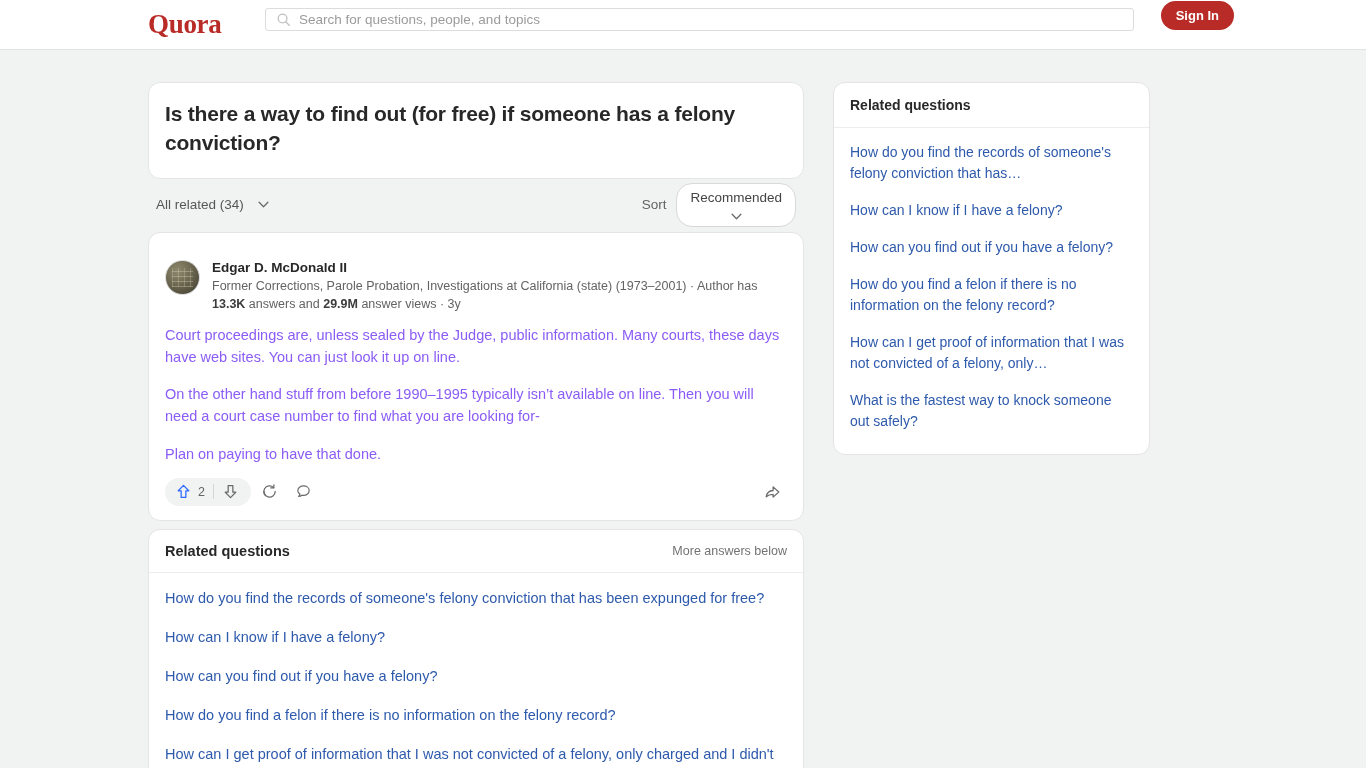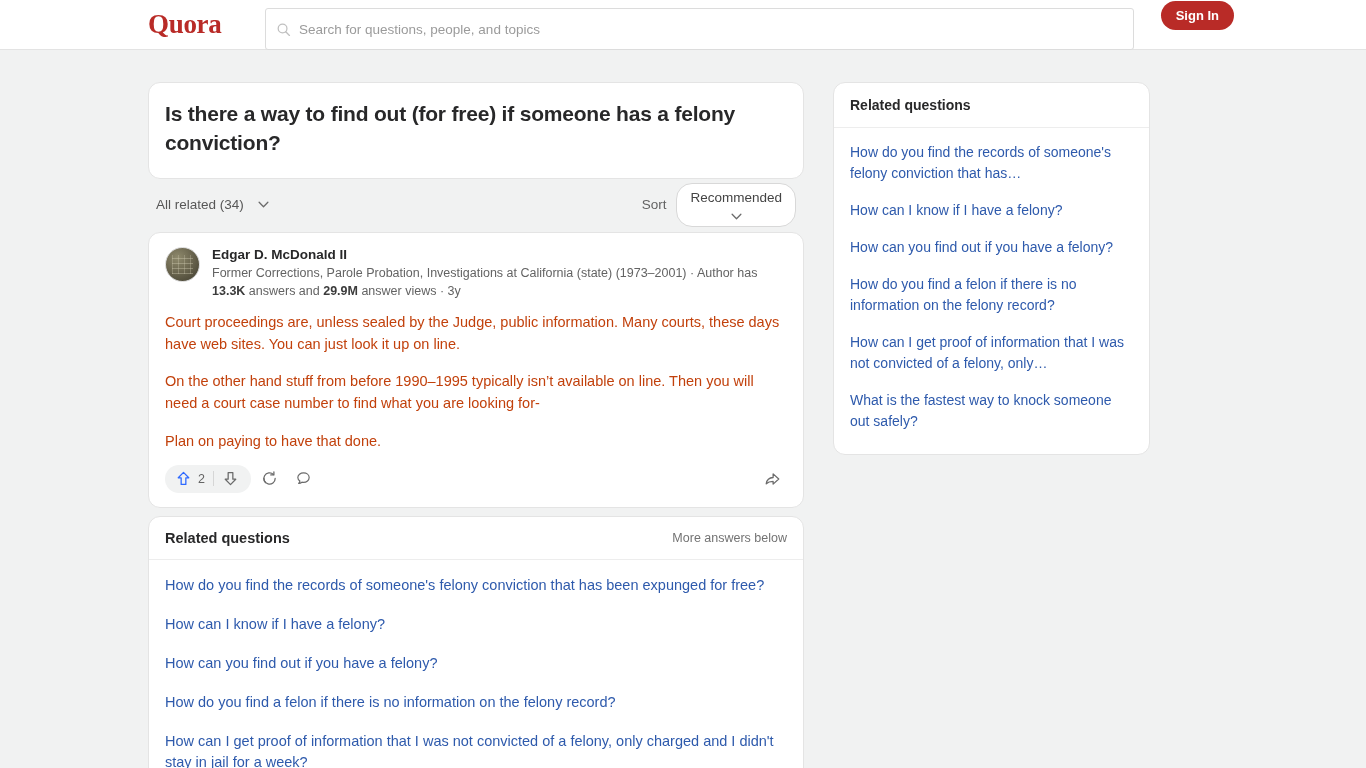--- a/index.html
+++ b/index.html
@@ -27,21 +27,21 @@
     font-size: 27px;
     font-weight: bold;
     color: #b92b27;
     letter-spacing: -0.3px;
   }
   .search-wrap {
     position: absolute;
     left: 265px;
     top: 8px;
     width: 869px;
-    height: 42px;
+    height: 23px;
     border: 1px solid #dcdcdc;
     border-radius: 3px;
     background: #fff;
     display: flex;
     align-items: center;
     padding: 0 10px;
   }
   .search-icon { width: 15px; height: 15px; flex: none; margin-right: 8px; opacity: .55; }
   .search-input {
     border: none; outline: none;
@@ -113,21 +113,21 @@
     padding: 6px 13px;
     font-size: 13.5px;
     color: #444;
     background: #fff;
     cursor: pointer;
     flex-direction: column;
   }
   .chev { width: 11px; height: 7px; flex: none; }
 
   
-  .answer-card { padding: 14px 16px 8px 16px; }
+  .answer-card { padding: 27px 16px 8px 16px; }
   .author-row { display: flex; gap: 12px; align-items: flex-start; }
   .avatar {
     width: 35px; height: 35px; border-radius: 50%;
     flex: none;
     background:
       radial-gradient(circle at 35% 30%, #8f8a6d 0%, #6c6750 45%, #3d3a2c 100%);
     border: 1px solid #d9d9d9;
     position: relative;
     overflow: hidden;
   }
@@ -143,21 +143,21 @@
     margin-bottom: 2px; cursor: pointer;
   }
   .author-cred {
     font-size: 12.5px; color: #636363; line-height: 1.48; max-width: 600px;
   }
   .author-cred b { color: #3c3c3c; }
 
   .answer-body { margin-top: 11px; }
   .answer-body p {
     font-size: 14.5px;
-    color: #c2410c;
+    color: #8b5cf6;
     line-height: 1.5;
     margin-bottom: 16px;
   }
   .answer-body p:last-child { margin-bottom: 6px; }
 
   
   .actionbar {
     display: flex; align-items: center;
     height: 40px;
     justify-content: space-between;

